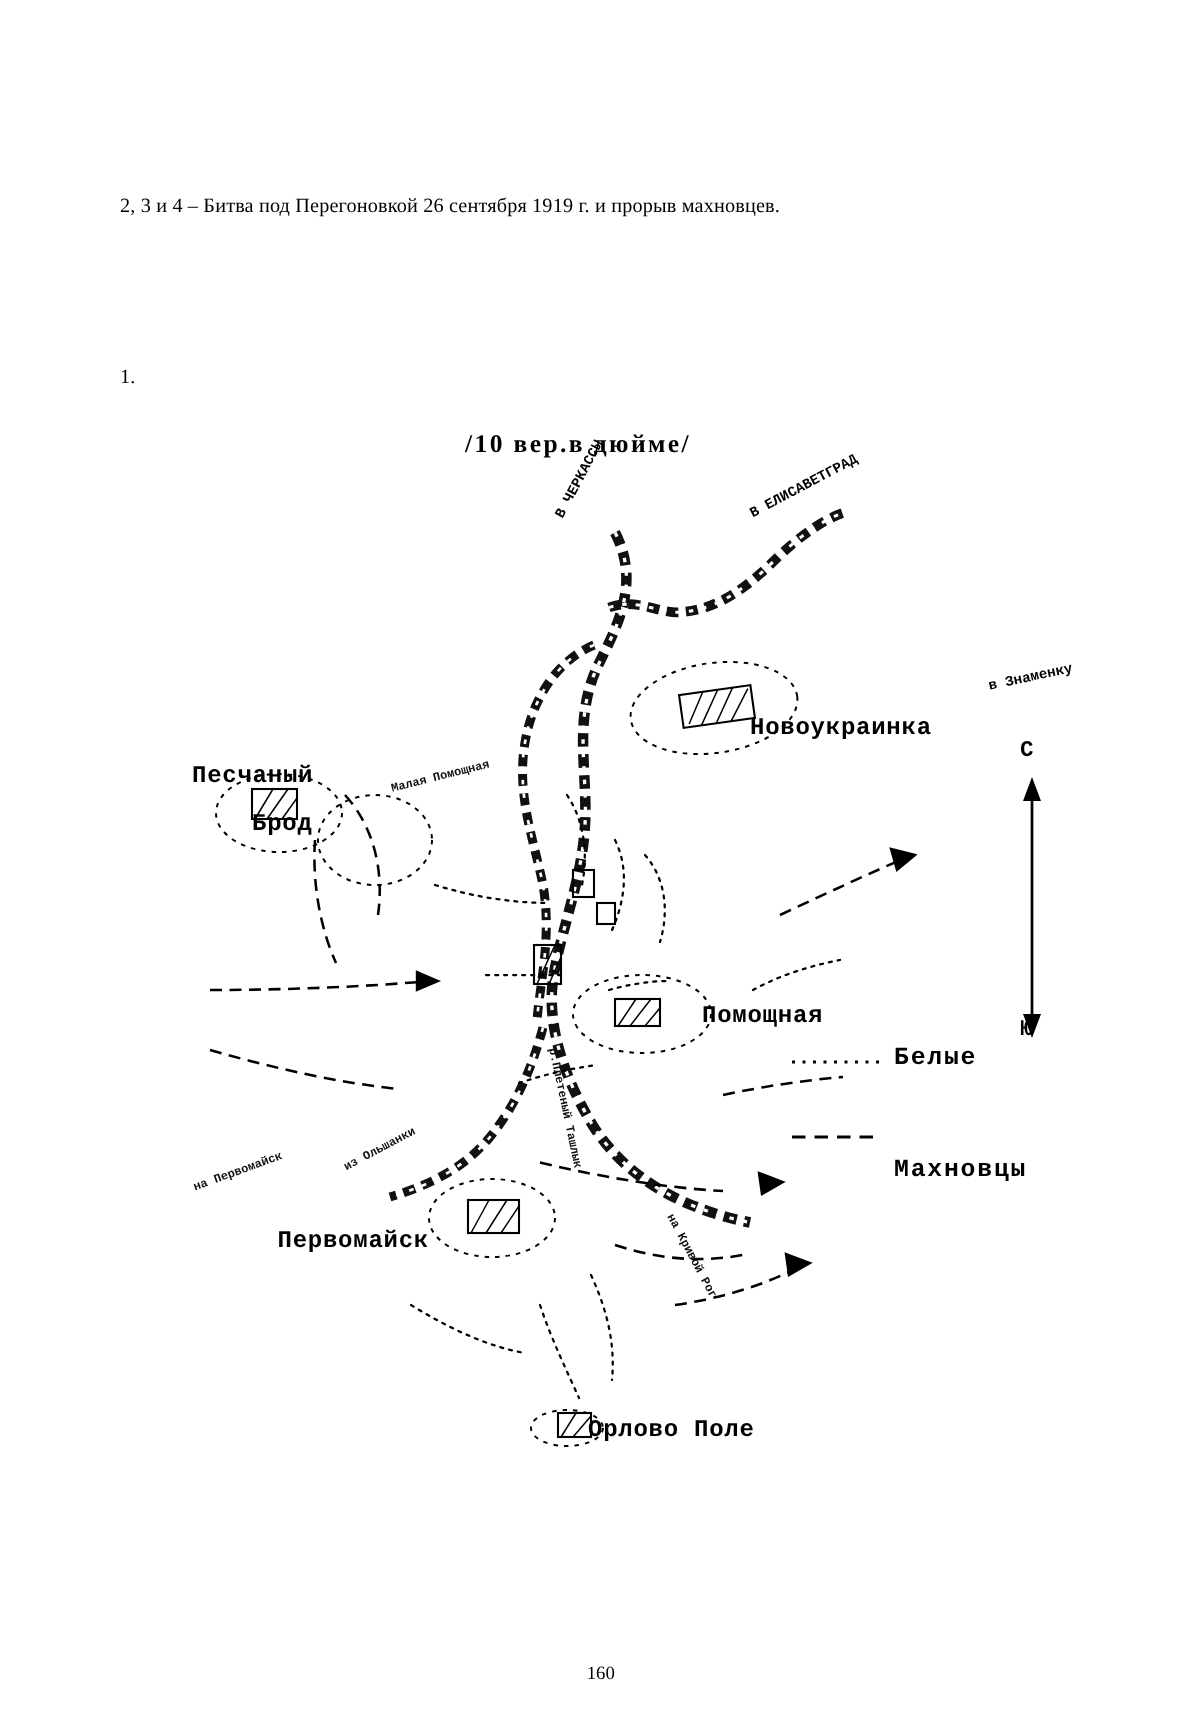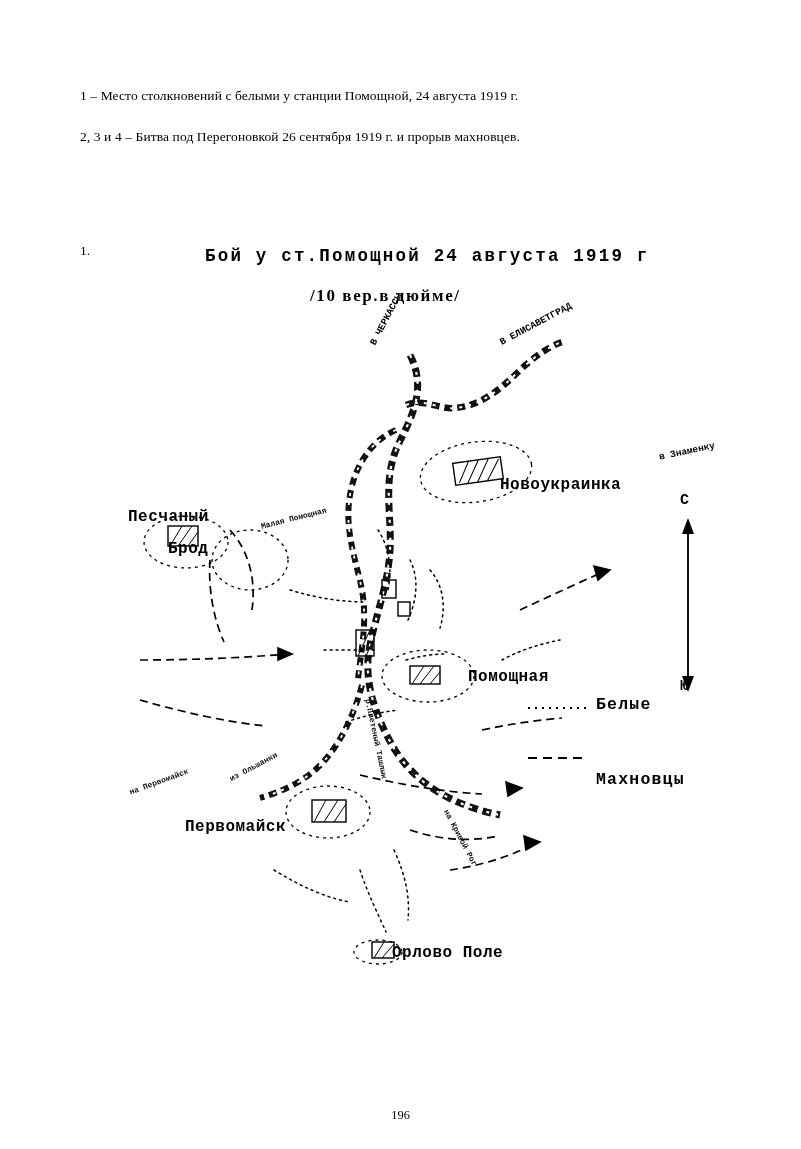--- a/index.html
+++ b/index.html
@@ -126,28 +126,26 @@
     text-align: center;
     font-size: 12.5px;
     font-family: "Liberation Serif", serif;
   }
 </style>
 </head>
 <body>
 
 <div class="page">
 
-  <div class="caption caption-1">1 – Место столкновений с белыми у станции Помощной, 24 августа 1919 г.</div>
   <div class="caption caption-2">2, 3 и 4 – Битва под Перегоновкой 26 сентября 1919 г. и прорыв махновцев.</div>
 
   <div class="fig-number">1.</div>
 
   <div class="map-area">
 
-    <div class="map-title-1">Бой у ст.Помощной 24 августа 1919 г</div>
     <div class="map-title-2">/10 вер.в дюйме/</div>
 
     <svg class="map-svg" viewBox="0 0 620 760">
       <g fill="none" stroke="#000">
 
         <path d="M300,125 C318,160 300,190 288,215 C272,250 282,285 280,320 C278,360 260,400 258,430 C256,462 270,495 285,520 C305,552 340,575 390,585" stroke="#111" stroke-width="7" stroke-dasharray="9 5" stroke-linecap="butt"></path>
         <path d="M300,125 C318,160 300,190 288,215 C272,250 282,285 280,320 C278,360 260,400 258,430 C256,462 270,495 285,520 C305,552 340,575 390,585" stroke="#fff" stroke-width="2.2" stroke-dasharray="3 6"></path>
 
         <path d="M296,175 C315,168 330,180 345,178 C370,176 390,160 410,140 C425,126 440,116 452,112" stroke="#111" stroke-width="6.5" stroke-dasharray="8 5"></path>
         <path d="M296,175 C315,168 330,180 345,178 C370,176 390,160 410,140 C425,126 440,116 452,112" stroke="#fff" stroke-width="2" stroke-dasharray="3 6"></path>
@@ -253,14 +251,14 @@
     <div class="small-label" style="left:262px; top:468px; transform:rotate(78deg); transform-origin:left top;">р.Плетеный Ташлык</div>
 
     <div class="legend-label" style="left:486px; top:465px;">Белые</div>
     <div class="legend-label" style="left:486px; top:516px;margin-top:24px;">Махновцы</div>
 
     <div class="compass-n" style="left:570px; top:262px;">С</div>
     <div class="compass-s" style="left:570px; top:448px;">Ю</div>
 
   </div>
 
-  <div class="page-number">196</div>
+  <div class="page-number">160</div>
 </div>
 
 </body></html>

